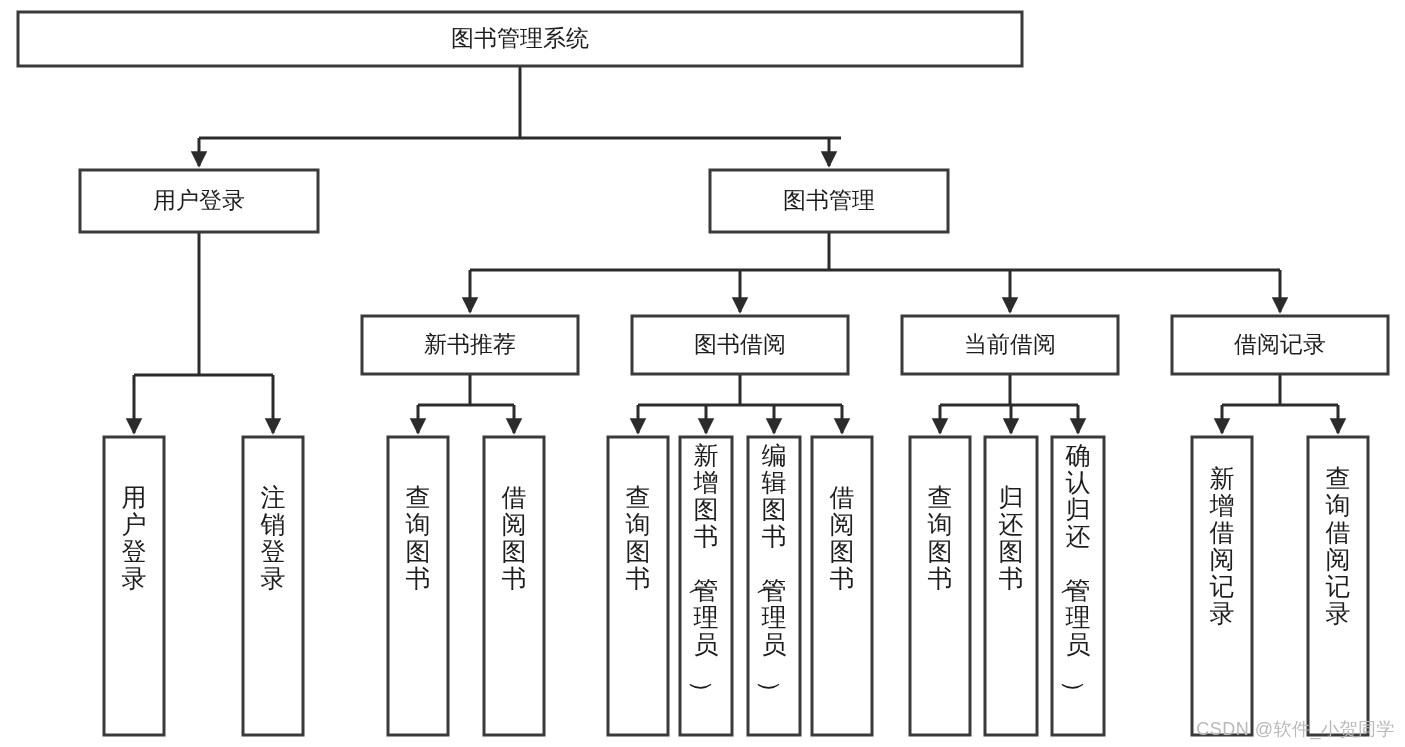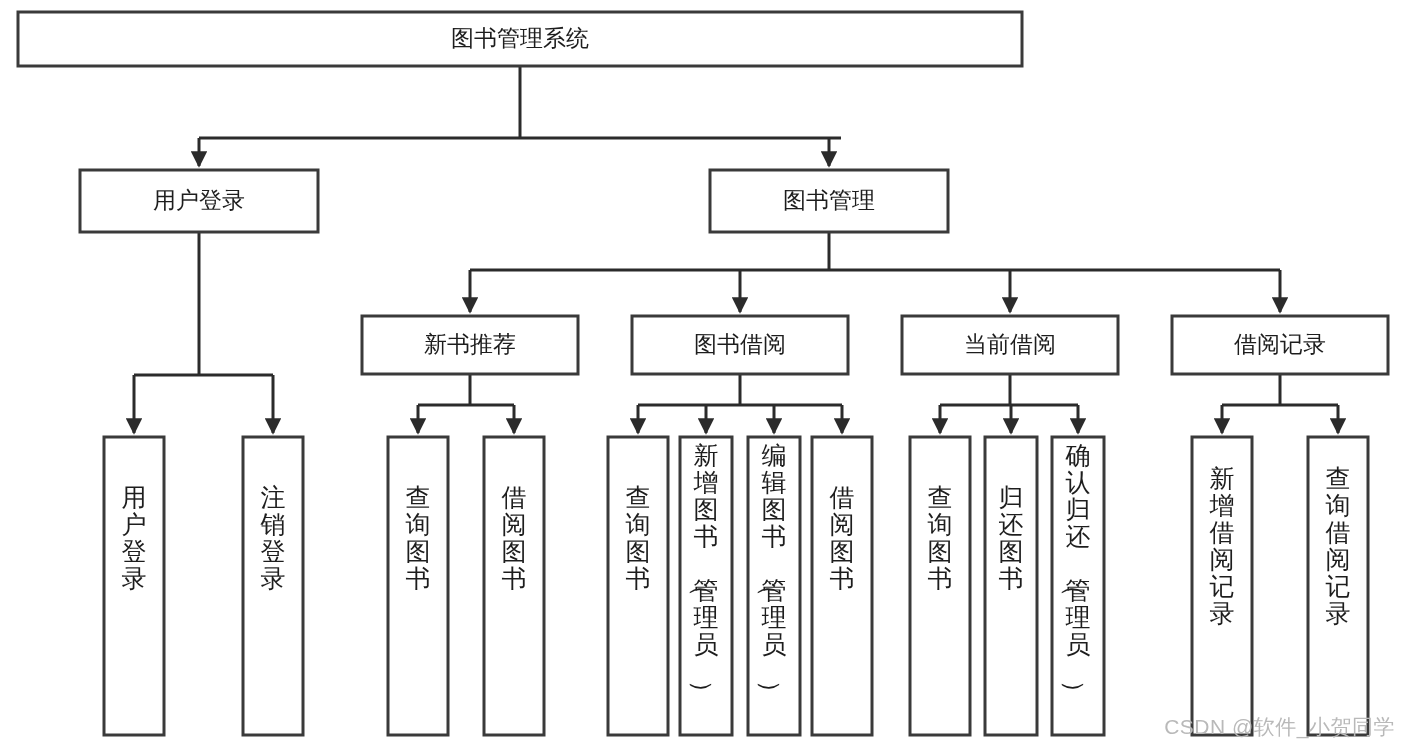--- a/index.html
+++ b/index.html
@@ -44,21 +44,21 @@
   }
   .arrow-head {
     fill: #2b2b2b;
     stroke: none;
   }
   .watermark {
     position: absolute;
     right: 10px;
     bottom: 6px;
     font-family: "Liberation Sans", "DejaVu Sans", sans-serif;
-    font-size: 21px;
+    font-size: 18px;
     color: #b9b9b9;
     letter-spacing: 0.5px;
     white-space: nowrap;
     pointer-events: none;
   }
 </style>
 </head>
 <body>
 
 <svg id="diagram" viewBox="0 0 1405 747" xmlns="http://www.w3.org/2000/svg">

